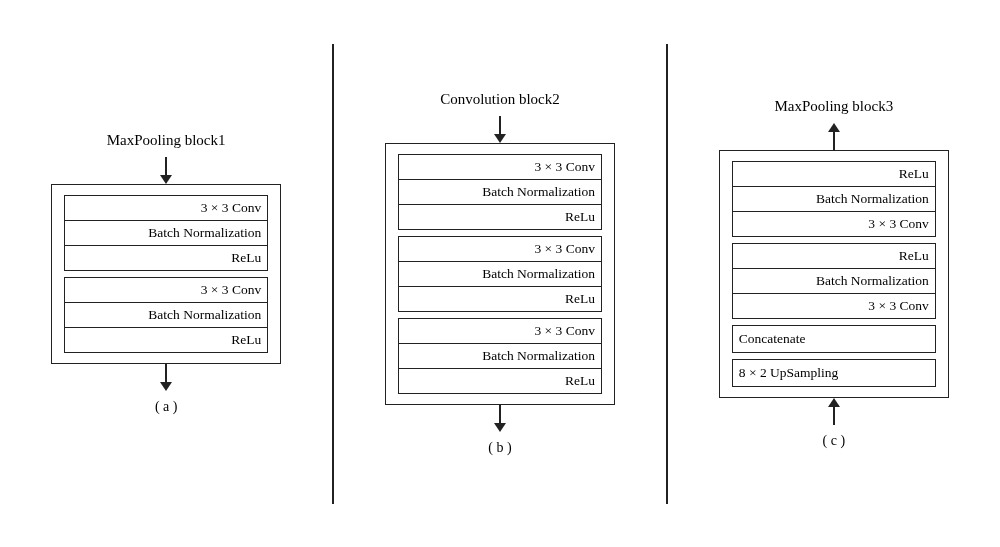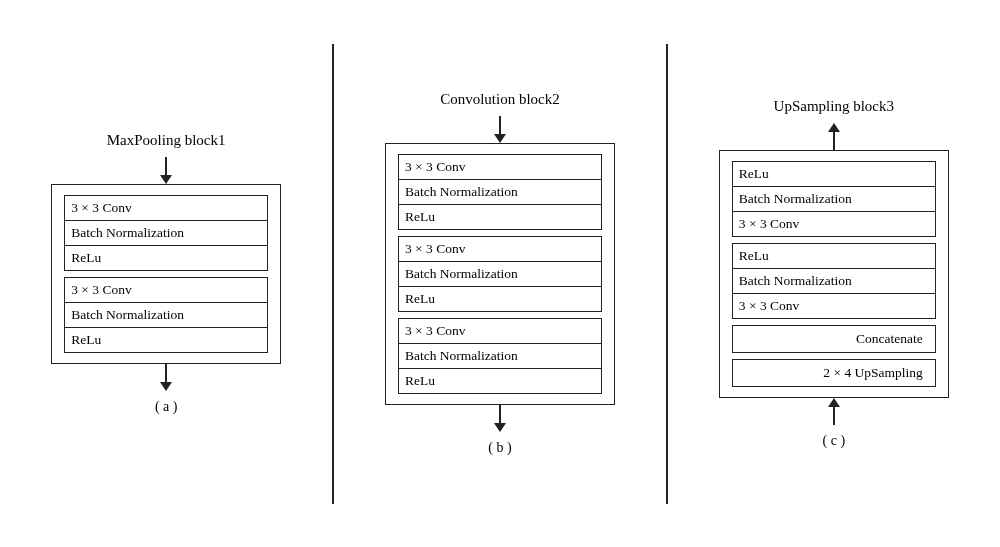--- a/index.html
+++ b/index.html
@@ -80,31 +80,31 @@
       border: 1.5px solid #222;
       width: 100%;
       margin-bottom: 6px;
     }
     .layer-group:last-child {
       margin-bottom: 0;
     }
     .layer-row {
       border-bottom: 1.5px solid #222;
       padding: 4px 6px;
-      text-align: left;
+      text-align: right;
       font-size: 13.5px;
     }
     .layer-row:last-child {
       border-bottom: none;
     }
     .layer-single {
       border: 1.5px solid #222;
       width: 100%;
-      padding: 5px 12px;
-      text-align: right;
+      padding: 5px 6px;
+      text-align: left;
       font-size: 13.5px;
       margin-bottom: 6px;
     }
     .layer-single:last-child {
       margin-bottom: 0;
     }
     .divider {
       width: 1.5px;
       background: #222;
       height: 460px;
@@ -206,21 +206,21 @@
     <div class="arrow-down">
       <div class="line" style="height:18px;"></div>
       <div class="head"></div>
     </div>
     <div class="block-label">( b )</div>
   </div>
 
   <div class="divider"></div>
 
   <div class="block-wrapper">
-    <div class="block-title">UpSampling block3</div>
+    <div class="block-title">MaxPooling block3</div>
 
     <div class="arrow-up">
       <div class="head"></div>
       <div class="line" style="height:18px;"></div>
     </div>
     <div class="block-c-body">
 
       <div class="layer-group">
         <div class="layer-row">ReLu</div>
         <div class="layer-row">Batch Normalization</div>
@@ -234,21 +234,21 @@
       </div>
 
       <div class="concatenate-wrapper">
         <div class="arrow-right-concat">
           <div class="line"></div>
           <div class="head"></div>
         </div>
         <div class="layer-single" style="margin-bottom:0;">Concatenate</div>
       </div>
 
-      <div class="layer-single" style="margin-top:6px;">2 × 4 UpSampling</div>
+      <div class="layer-single" style="margin-top:6px;">8 × 2 UpSampling</div>
     </div>
 
     <div class="arrow-up">
       <div class="head"></div>
       <div class="line" style="height:18px;"></div>
     </div>
     <div class="block-label">( c )</div>
   </div>
 
 </div>

